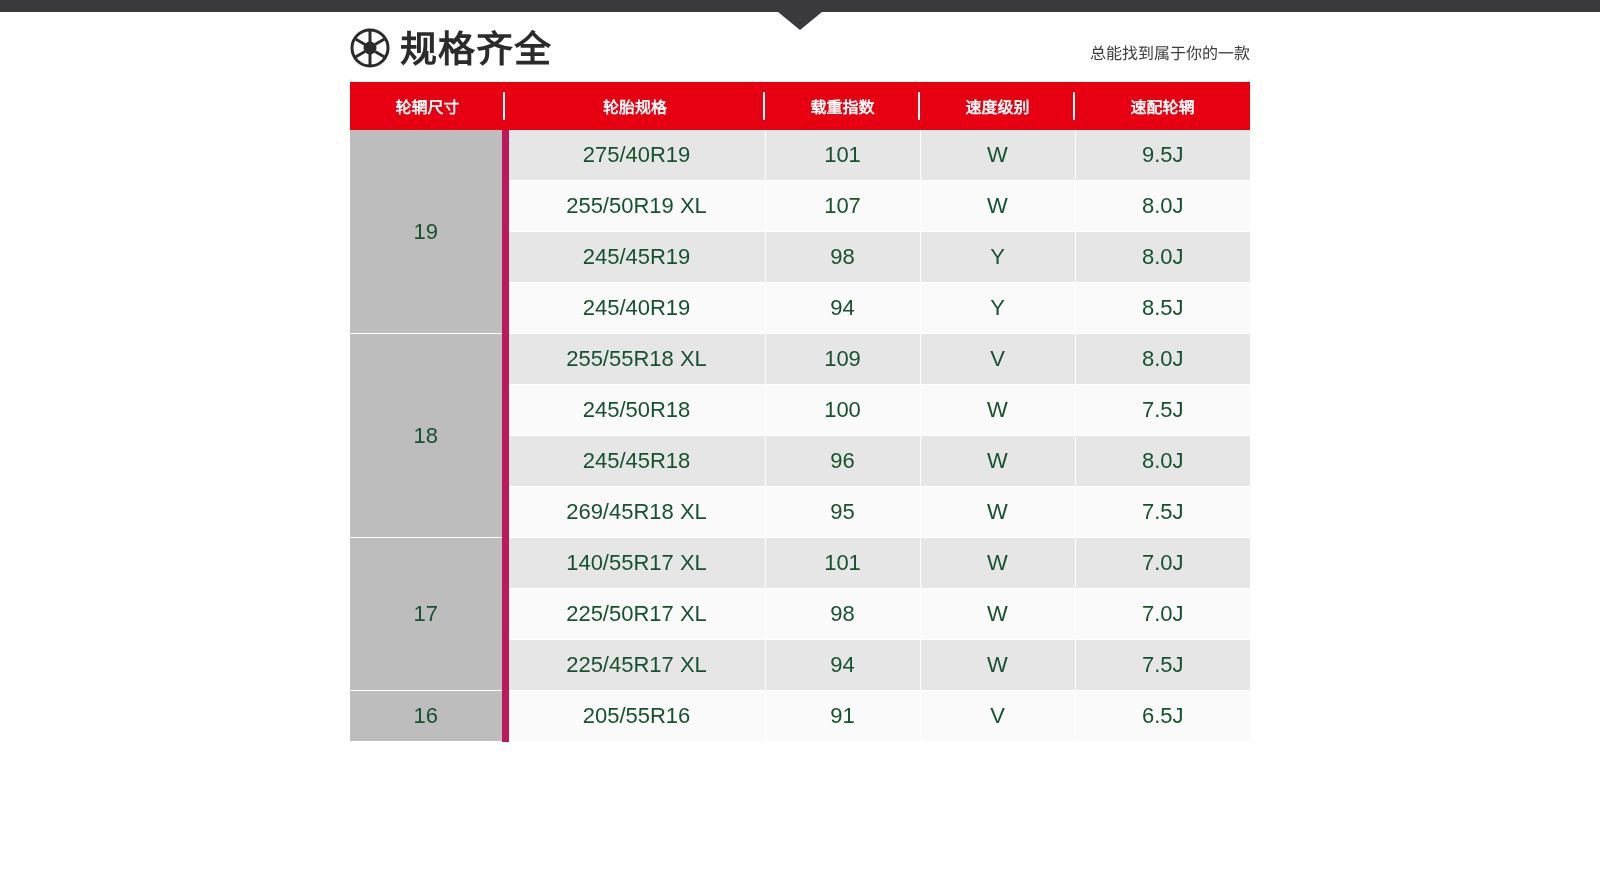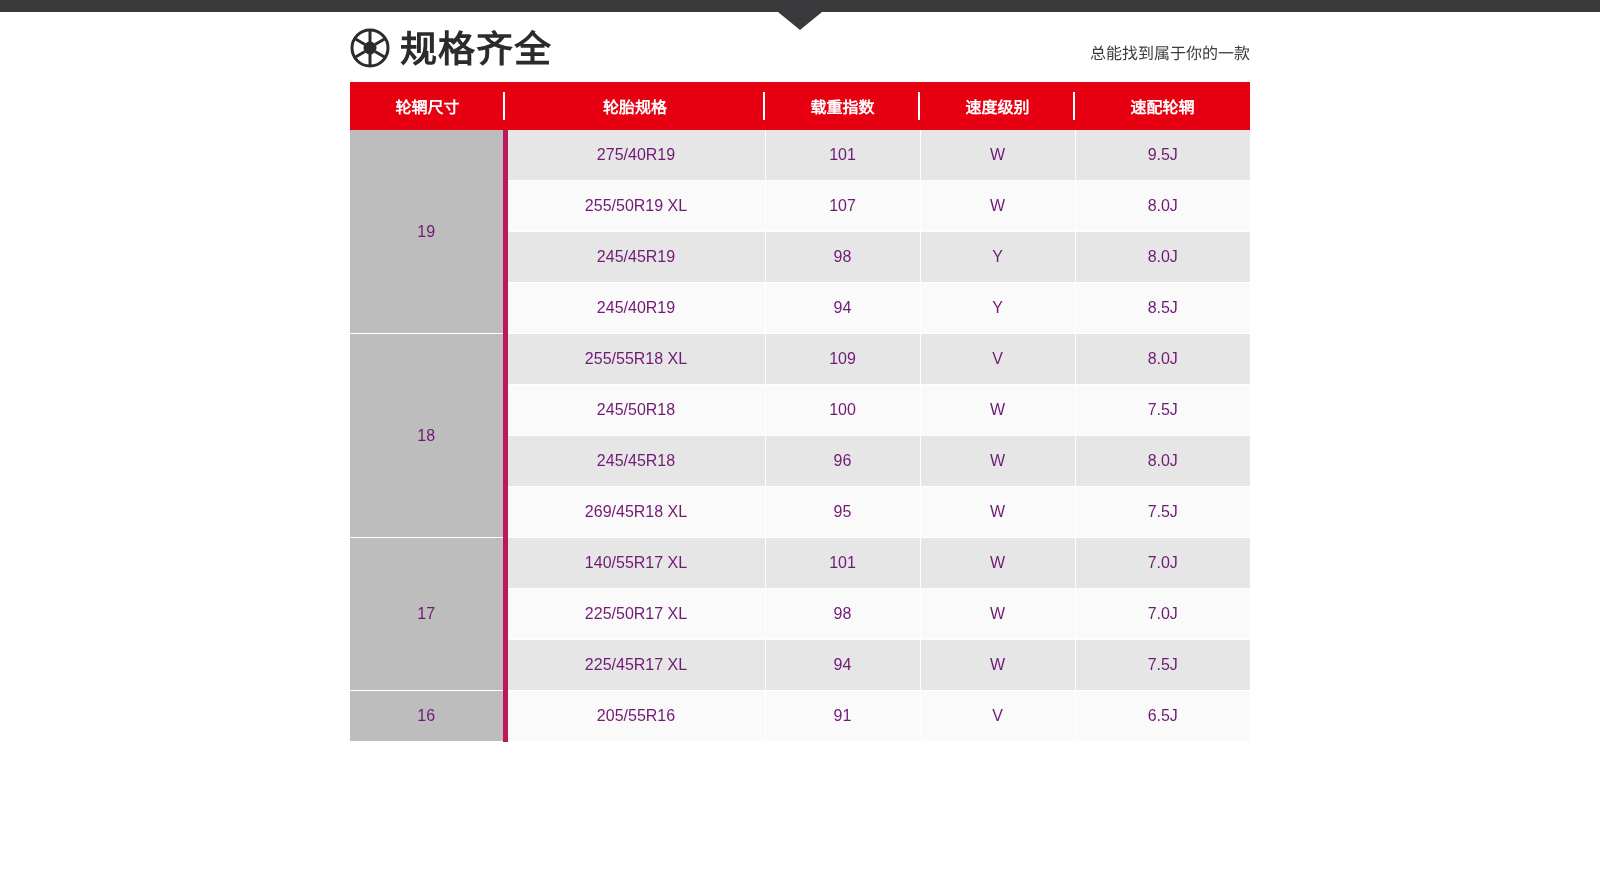--- a/index.html
+++ b/index.html
@@ -101,33 +101,33 @@
     right: 0;
     top: 10px;
     bottom: 10px;
     width: 2px;
     background: #ffffff;
   }
   table.spec-table th:last-child .sep { display: none; }
 
   table.spec-table td {
     height: 50px;
-    font-size: 16px;
+    font-size: 22px;
     text-align: center;
-    color: #701a75;
+    color: #14532d;
     padding: 0;
     border-bottom: 1px solid #ffffff;
   }
 
   td.rim-group {
     background: #bdbdbd;
     font-size: 26px;
     color: #4a4a4a;
     border-bottom: 1px solid #ffffff;
-    border-right: 5px solid #be185d;
+    border-right: 7px solid #be185d;
   }
 
   tr.row-odd td.data-cell { background: #e6e6e6; }
   tr.row-even td.data-cell { background: #fafafa; }
 
   td.data-cell { border-right: 1px solid #ffffff; }
   td.data-cell:last-child { border-right: none; }
 
   col.c1 { width: 155px; }
   col.c2 { width: 260px; }

